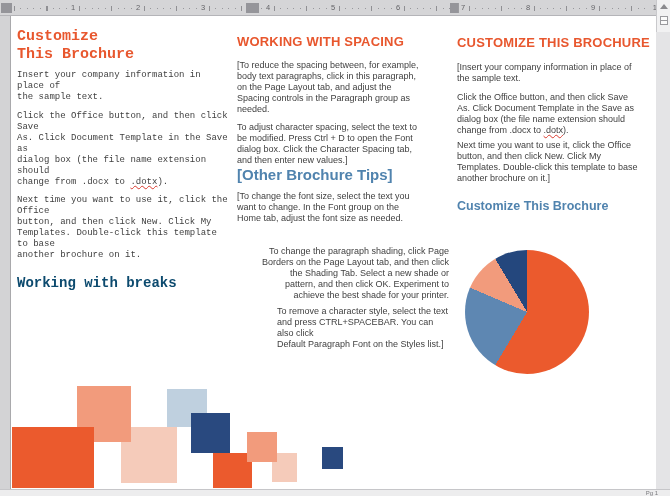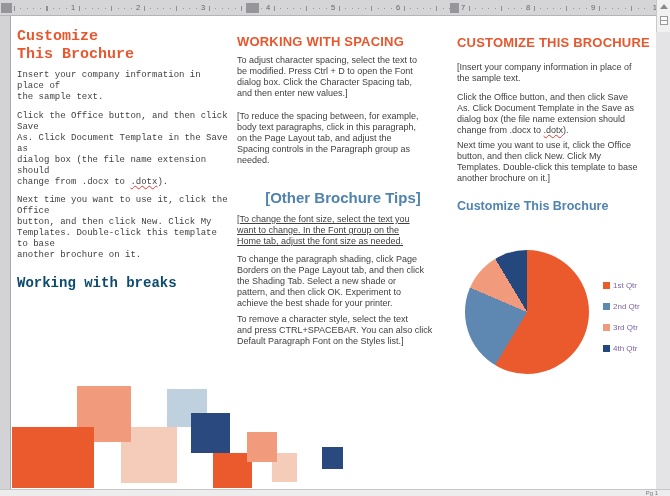--- a/index.html
+++ b/index.html
@@ -50,22 +50,22 @@
   .h-blue2  { font-size:15px; line-height:17px; font-weight:bold; }
   .h-blue3  { font-size:12.5px; line-height:14px; font-weight:bold; }
   .squiggle { text-decoration:underline wavy #d83a2e 1px; text-decoration-skip-ink:none; }
 
   
   .col1 .p1 { margin-top:6px; }  .col1 .p2 { margin-top:8px; }
   .col1 .p3 { margin-top:7px; }  .col1 .h2 { margin-top:14px; }
   .col1 .p4 { margin-top:8px; }
   
   .col2 .h1 { margin-top:19px; } .col2 .p1 { margin-top:12px; }
-  .col2 .p2 { margin-top:7px; }  .col2 .h2 { margin-top:23px;text-align:center; }
-  .col2 .p3 { margin-top:8px;text-decoration:underline; }  .col2 .p4 { margin-top:7px; }
+  .col2 .p2 { margin-top:7px; }  .col2 .h2 { margin-top:0; }
+  .col2 .p3 { margin-top:8px; }  .col2 .p4 { margin-top:22px;text-align:right; }
   .col2 .p5 { margin-top:5px; }
   
   .col3 .h1 { margin-top:20px; } .col3 .p1 { margin-top:13px; }
   .col3 .p2 { margin-top:8px; }  .col3 .p3 { margin-top:4px; }
   .col3 .h2 { margin-top:15px; }
 
   
   .chart-title { position:absolute; left:440px; top:204px; width:180px; text-align:center;
                  font-size:15px; font-weight:bold; }
   .pie { position:absolute; left:454px; top:234px; width:124px; height:124px; border-radius:50%; }
@@ -130,65 +130,59 @@
 change from .docx to </span><span class="squiggle">.dotx</span><span>).</span></p>
       <p class="body-text p3" style="color: rgb(63, 63, 63);">Next time you want to use it, click the Office
 button, and then click New. Click My
 Templates. Double-click this template to base
 another brochure on it.</p>
       <div class="h-blue1 h2" style="color: #0c4a6e;">Working with breaks</div>
     </div>
 
     <div class="col col2">
       <div class="h-caps h1" style="color: rgb(232, 87, 46);">WORKING WITH SPACING</div>
-      <p class="body-text p2" style="color: rgb(63, 63, 63);">To adjust character spacing, select the text to
-be modified. Press Ctrl + D to open the Font
-dialog box. Click the Character Spacing tab,
-and then enter new values.]</p>
       <p class="body-text p1" style="color: rgb(63, 63, 63);">[To reduce the spacing between, for example,
 body text paragraphs, click in this paragraph,
 on the Page Layout tab, and adjust the
 Spacing controls in the Paragraph group as
 needed.</p>
+      <p class="body-text p2" style="color: rgb(63, 63, 63);">To adjust character spacing, select the text to
+be modified. Press Ctrl + D to open the Font
+dialog box. Click the Character Spacing tab,
+and then enter new values.]</p>
       <div class="h-blue2 h2" style="color: rgb(80, 131, 174);">[Other Brochure Tips]</div>
       <p class="body-text p3" style="color: rgb(63, 63, 63);">[To change the font size, select the text you
 want to change. In the Font group on the
 Home tab, adjust the font size as needed.</p>
       <p class="body-text p4" style="color: rgb(63, 63, 63);">To change the paragraph shading, click Page
 Borders on the Page Layout tab, and then click
 the Shading Tab. Select a new shade or
 pattern, and then click OK. Experiment to
 achieve the best shade for your printer.</p>
-      <p class="body-text p5" style="color: rgb(63, 63, 63);">To remove a character style, select the text
+      <p class="body-text p5" style="color: rgb(63, 63, 63); margin-left: 40px;">To remove a character style, select the text
 and press CTRL+SPACEBAR. You can also click
 Default Paragraph Font on the Styles list.]</p>
     </div>
 
     <div class="col col3">
       <div class="h-caps h1" style="color: rgb(232, 87, 46);">CUSTOMIZE THIS BROCHURE</div>
       <p class="body-text p1" style="color: rgb(63, 63, 63);">[Insert your company information in place of
 the sample text.</p>
       <p class="body-text p2" style="color: rgb(63, 63, 63);"><span>Click the Office button, and then click Save
 As. Click Document Template in the Save as
 dialog box (the file name extension should
 change from .docx to </span><span class="squiggle">.dotx</span><span>).</span></p>
       <p class="body-text p3" style="color: rgb(63, 63, 63);"> Next time you want to use it, click the Office
 button, and then click New. Click My
 Templates. Double-click this template to base
 another brochure on it.]</p>
       <div class="h-blue3 h2" style="color: rgb(80, 131, 174);">Customize This Brochure</div>
     </div>
 
     <div class="pie" id="pie" style="background: conic-gradient(rgb(235, 90, 45) 0deg, rgb(235, 90, 45) 210.857deg, rgb(94, 135, 178) 210.857deg, rgb(94, 135, 178) 293.143deg, rgb(242, 155, 124) 293.143deg, rgb(242, 155, 124) 329.143deg, rgb(36, 71, 125) 329.143deg, rgb(36, 71, 125) 360deg);"></div>
-    <div class="legend">
-      <div class="legend-item"><span class="legend-swatch" style="background: rgb(235, 90, 45);"></span><span style="color: rgb(125, 100, 168);">1st Qtr</span></div>
-      <div class="legend-item"><span class="legend-swatch" style="background: rgb(94, 135, 178);"></span><span style="color: rgb(125, 100, 168);">2nd Qtr</span></div>
-      <div class="legend-item"><span class="legend-swatch" style="background: rgb(242, 155, 124);"></span><span style="color: rgb(125, 100, 168);">3rd Qtr</span></div>
-      <div class="legend-item"><span class="legend-swatch" style="background: rgb(36, 71, 125);"></span><span style="color: rgb(125, 100, 168);">4th Qtr</span></div>
-    </div>
 
     <div class="sq sq-1" style="background: rgb(235, 90, 45);"></div>
     <div class="sq sq-2" style="background: rgb(242, 155, 124);"></div>
     <div class="sq sq-3" style="background: rgb(245, 203, 186);"></div>
     <div class="sq sq-4" style="background: rgb(191, 208, 223);"></div>
     <div class="sq sq-5" style="background: rgb(41, 73, 127);"></div>
     <div class="sq sq-6" style="background: rgb(235, 90, 45);"></div>
     <div class="sq sq-7" style="background: rgb(242, 155, 124);"></div>
     <div class="sq sq-8" style="background: rgb(245, 203, 186);"></div>
     <div class="sq sq-9" style="background: rgb(41, 73, 127);"></div>

